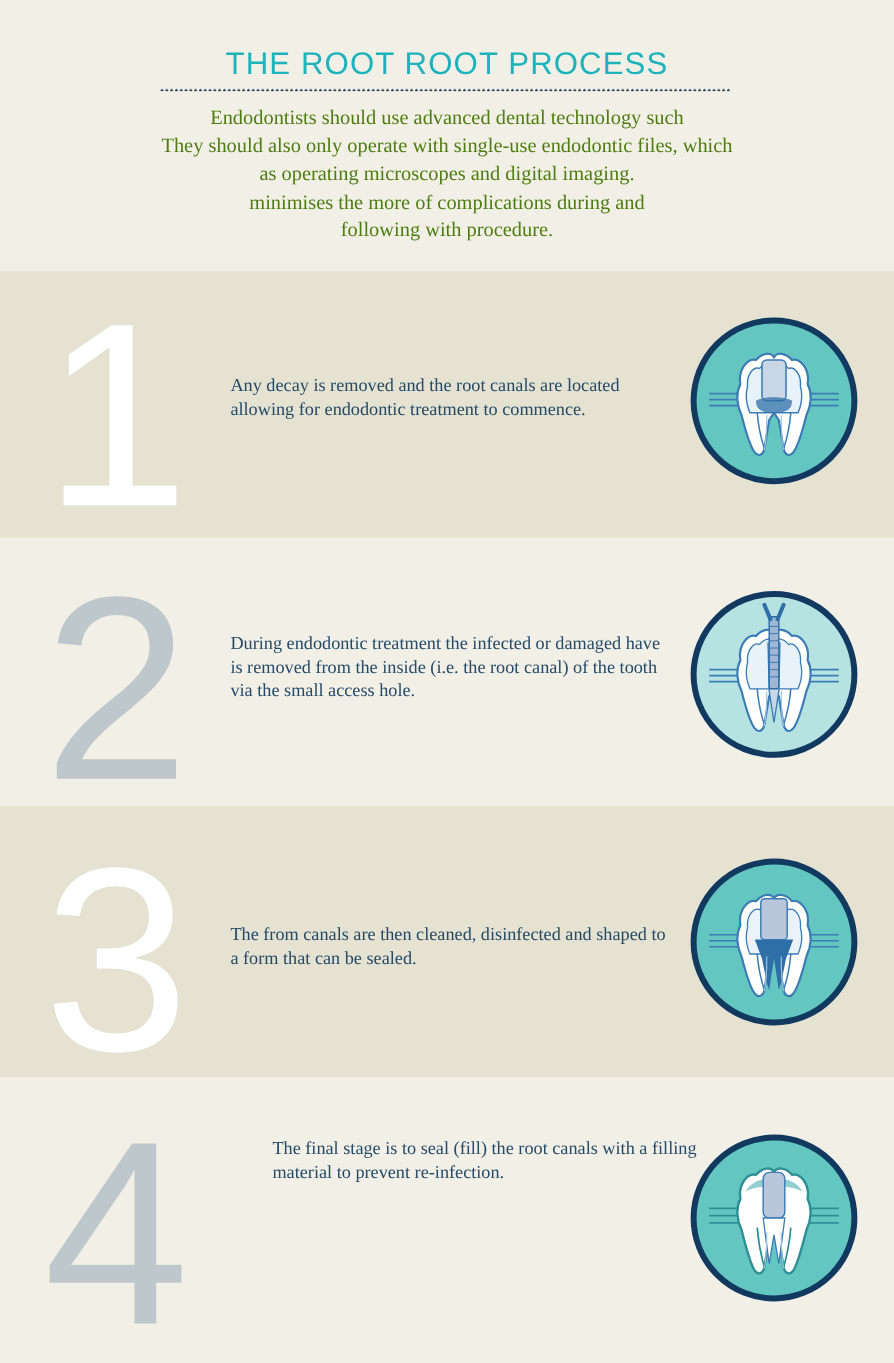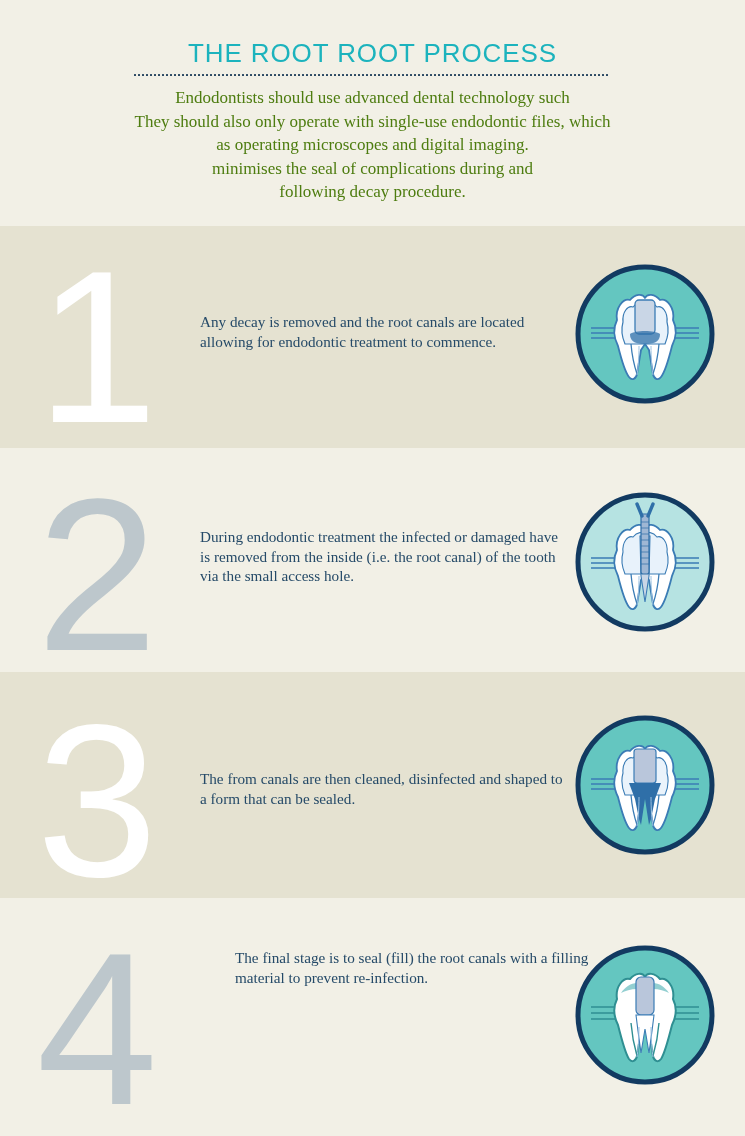--- a/index.html
+++ b/index.html
@@ -97,21 +97,21 @@
   .num-grey  { color: #bdc7cc; }
 
   .band-1 .step-number { top: 12px;  font-size: 218px; }
   .band-2 .step-number { top: 18px;  font-size: 218px; }
   .band-3 .step-number { top: 20px;  font-size: 218px; }
   .band-4 .step-number { top: 22px;  font-size: 218px; }
 
   
   .step-text {
     position: absolute;
-    left: 200px;
+    left: 192px;
     width: 368px;
     font-family: "Liberation Serif", serif;
     font-size: 15.2px;
     line-height: 19.6px;
     color: #254a68;
   }
   .step-text p {
     margin: 0 0 13px 0;
   }
   .step-text p:last-child { margin-bottom: 0; }
@@ -152,22 +152,22 @@
 
   <div class="header">
     <div class="header-title">THE ROOT ROOT PROCESS</div>
 
     <div class="header-rule"></div>
 
     <div class="header-intro">
       <div>Endodontists should use advanced dental technology such</div>
       <div>They should also only operate with single-use endodontic files, which</div>
       <div>as operating microscopes and digital imaging.</div>
-      <div>minimises the seal of complications during and</div>
-      <div>following decay procedure.</div>
+      <div>minimises the more of complications during and</div>
+      <div>following with procedure.</div>
     </div>
   </div>
 
   <div class="band band-1 band-dark">
     <div class="step-number num-white">1</div>
 
     <div class="step-text">
       <p>Any decay is removed and the root canals are located allowing for endodontic treatment to commence.</p>
     </div>
 

